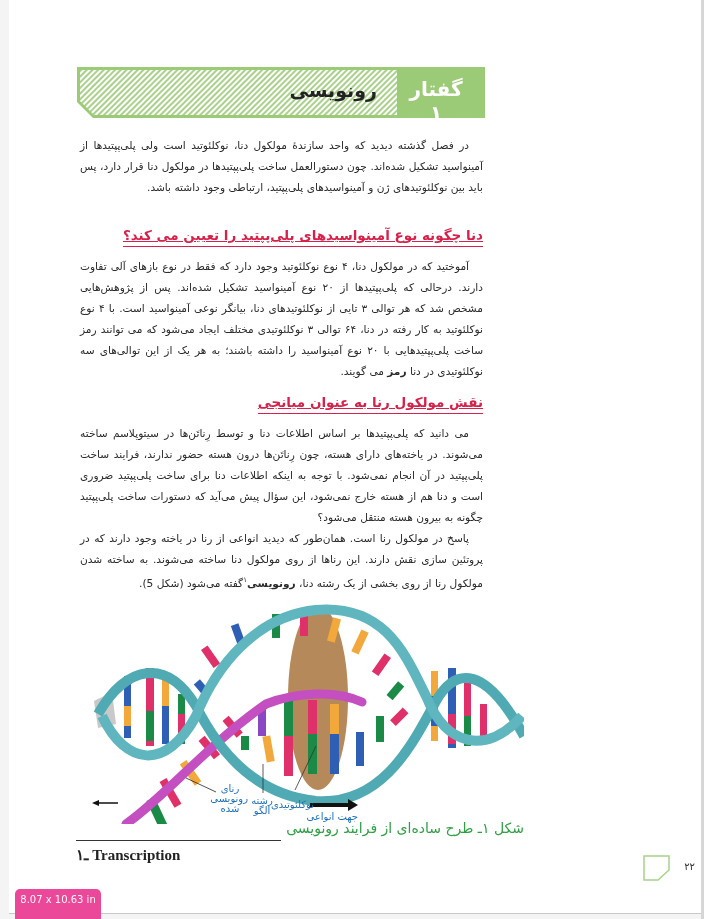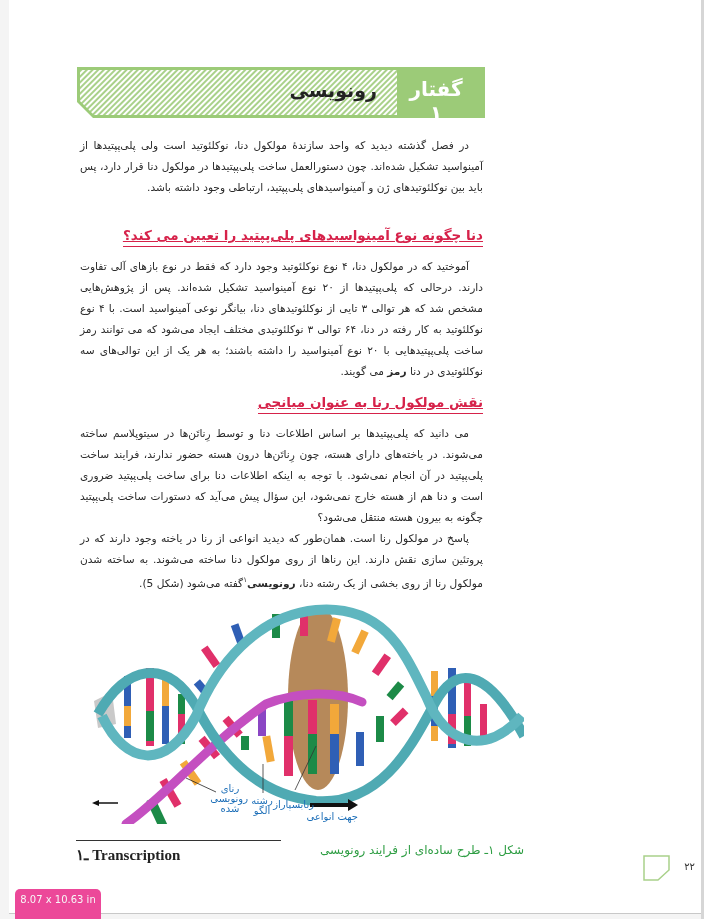--- a/index.html
+++ b/index.html
@@ -46,21 +46,21 @@
   }
   .figure {
     position:absolute; left:86px; top:596px; width:438px; height:228px;
   }
   .fig-label {
     position:absolute; font-family:"DejaVu Sans", sans-serif; font-size:10px; color:#1d6fb8;
     direction:rtl; text-align:center; line-height:10px;
   }
   .fig-caption {
     position:absolute; left:382px; top:820px; width:142px; direction:rtl; 
-    font-family:"DejaVu Sans", sans-serif; font-size:12px; color:#2f9e44; white-space:nowrap;margin-top:23px;
+    font-family:"DejaVu Sans", sans-serif; font-size:14px; color:#2f9e44; white-space:nowrap;
   }
   .footnote-rule {
     position:absolute; left:76px; top:840px; width:205px; height:1px; background:#333;
   }
   .footnote {
     position:absolute; left:76px; top:846px;
     font-family:"Liberation Serif", serif; font-weight:bold; font-size:15px; color:#222;
   }
   .page-number {
     position:absolute; left:643px; top:855px; width:27px; height:26px;
@@ -191,21 +191,21 @@
       <line x1="224" y1="209" x2="262" y2="209" stroke="#111" stroke-width="4"></line>
       <polygon points="262,203 272,209 262,215" fill="#111"></polygon>
     </g>
     <g>
       <line x1="12" y1="207" x2="32" y2="207" stroke="#111" stroke-width="1.5"></line>
       <polygon points="6,207 13,204 13,210" fill="#111"></polygon>
     </g>
   </svg>
   <div class="fig-label" style="left:126px; top:188px; width:36px;">رنای رونویسی شده</div>
   <div class="fig-label" style="left:163px; top:200px; width:26px;">رشته الگو</div>
-  <div class="fig-label" style="left:188px; top:204px; width:40px; white-space:nowrap;">رنابسپاراز</div>
+  <div class="fig-label" style="left:188px; top:204px; width:40px; white-space:nowrap;">نوکلئوتیدی</div>
   <div class="fig-label" style="left:226px; top:216px; width:46px; white-space:nowrap;">جهت انواعی</div>
 </div>
 <div class="fig-caption">شکل ۱ـ طرح ساده‌ای از فرایند رونویسی</div>
 
 <div class="footnote-rule"></div>
 <div class="footnote">۱ـ Transcription</div>
 
 <div class="page-number">
   <svg width="27" height="26" viewBox="0 0 27 26">
     <path d="M1,1 L26,1 L26,15 L15,25 L1,25 Z" fill="#fff" stroke="#a9d18a" stroke-width="1.5"></path>

